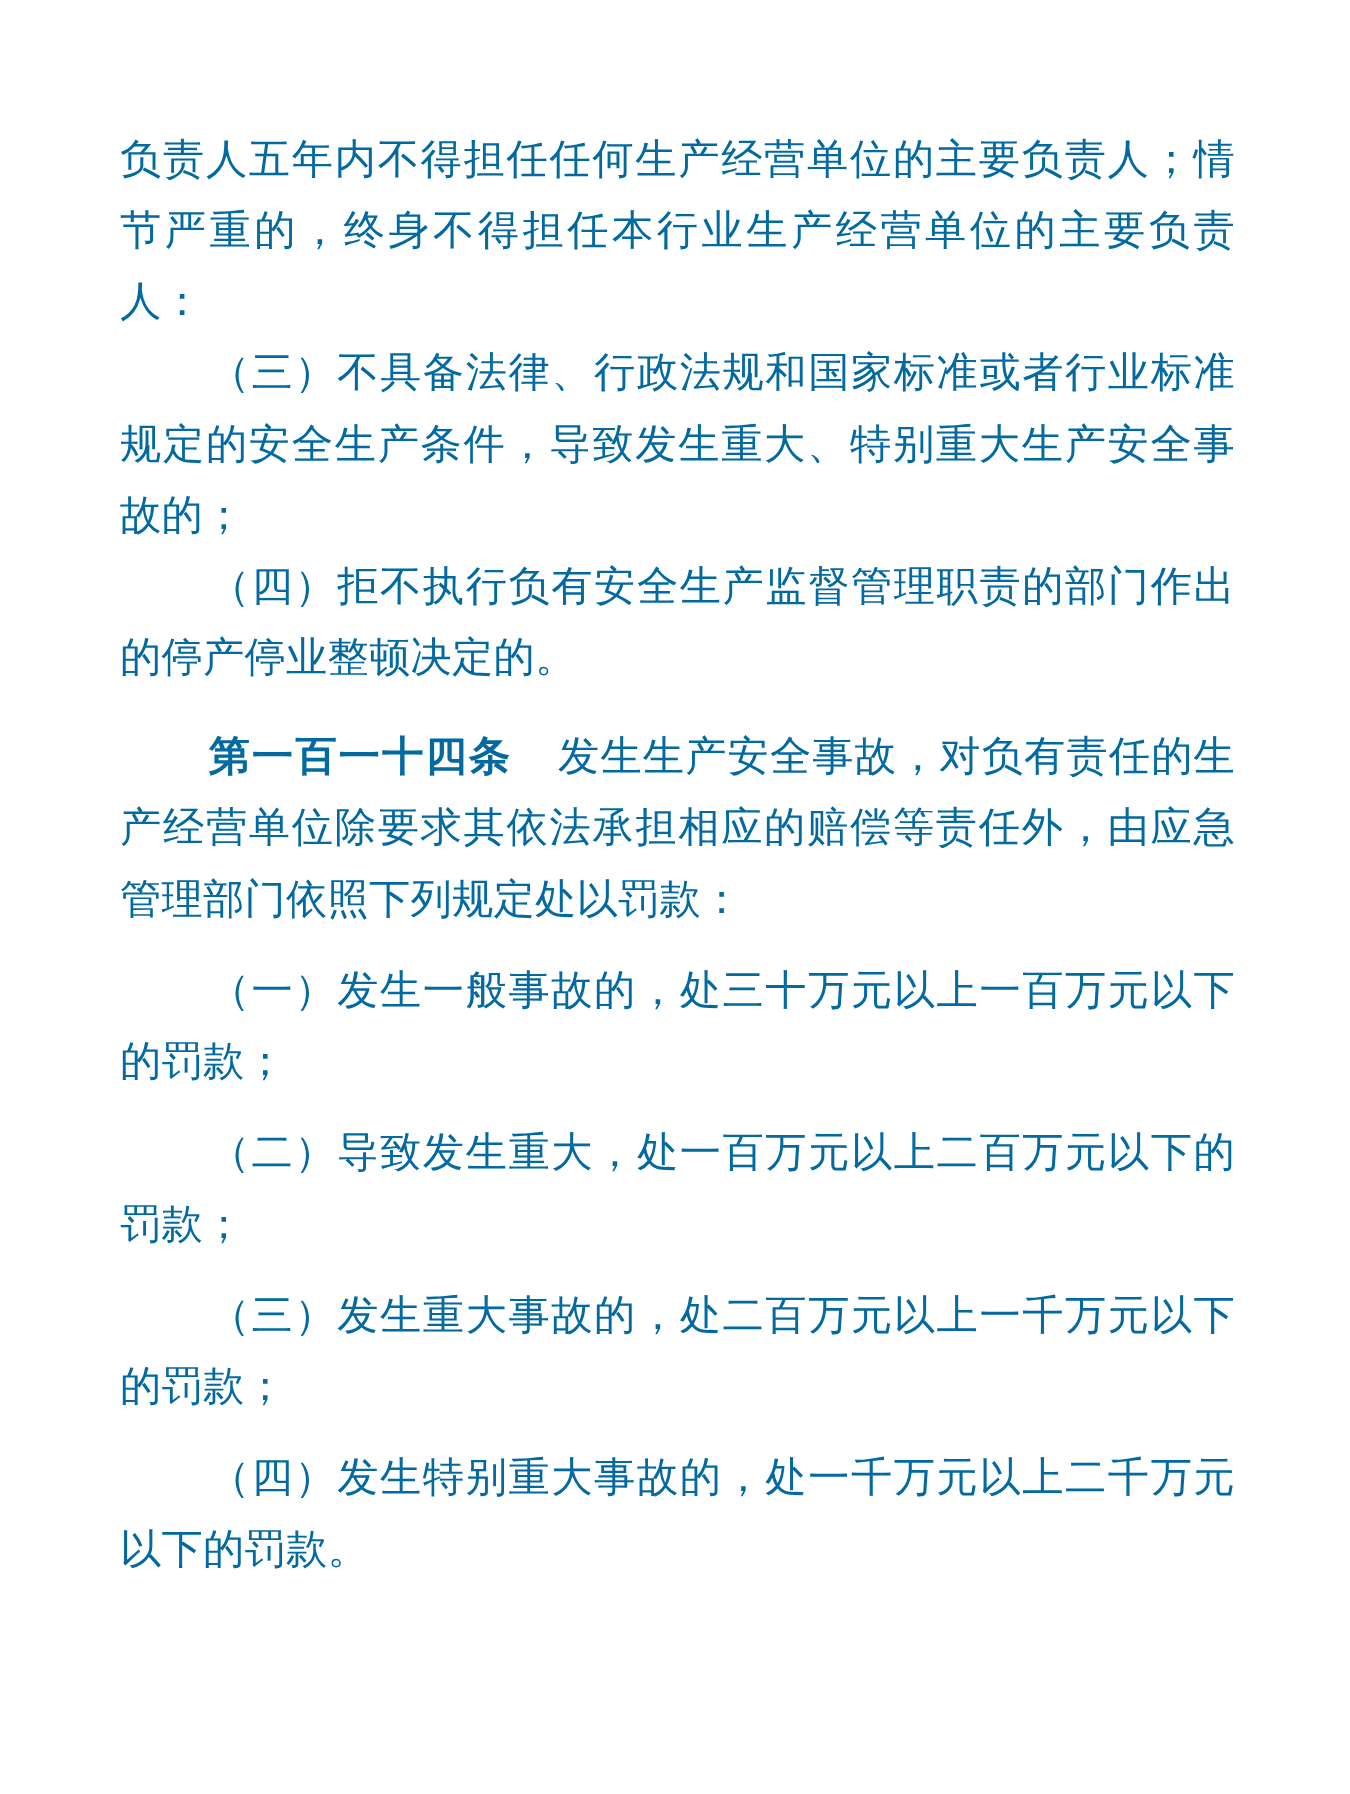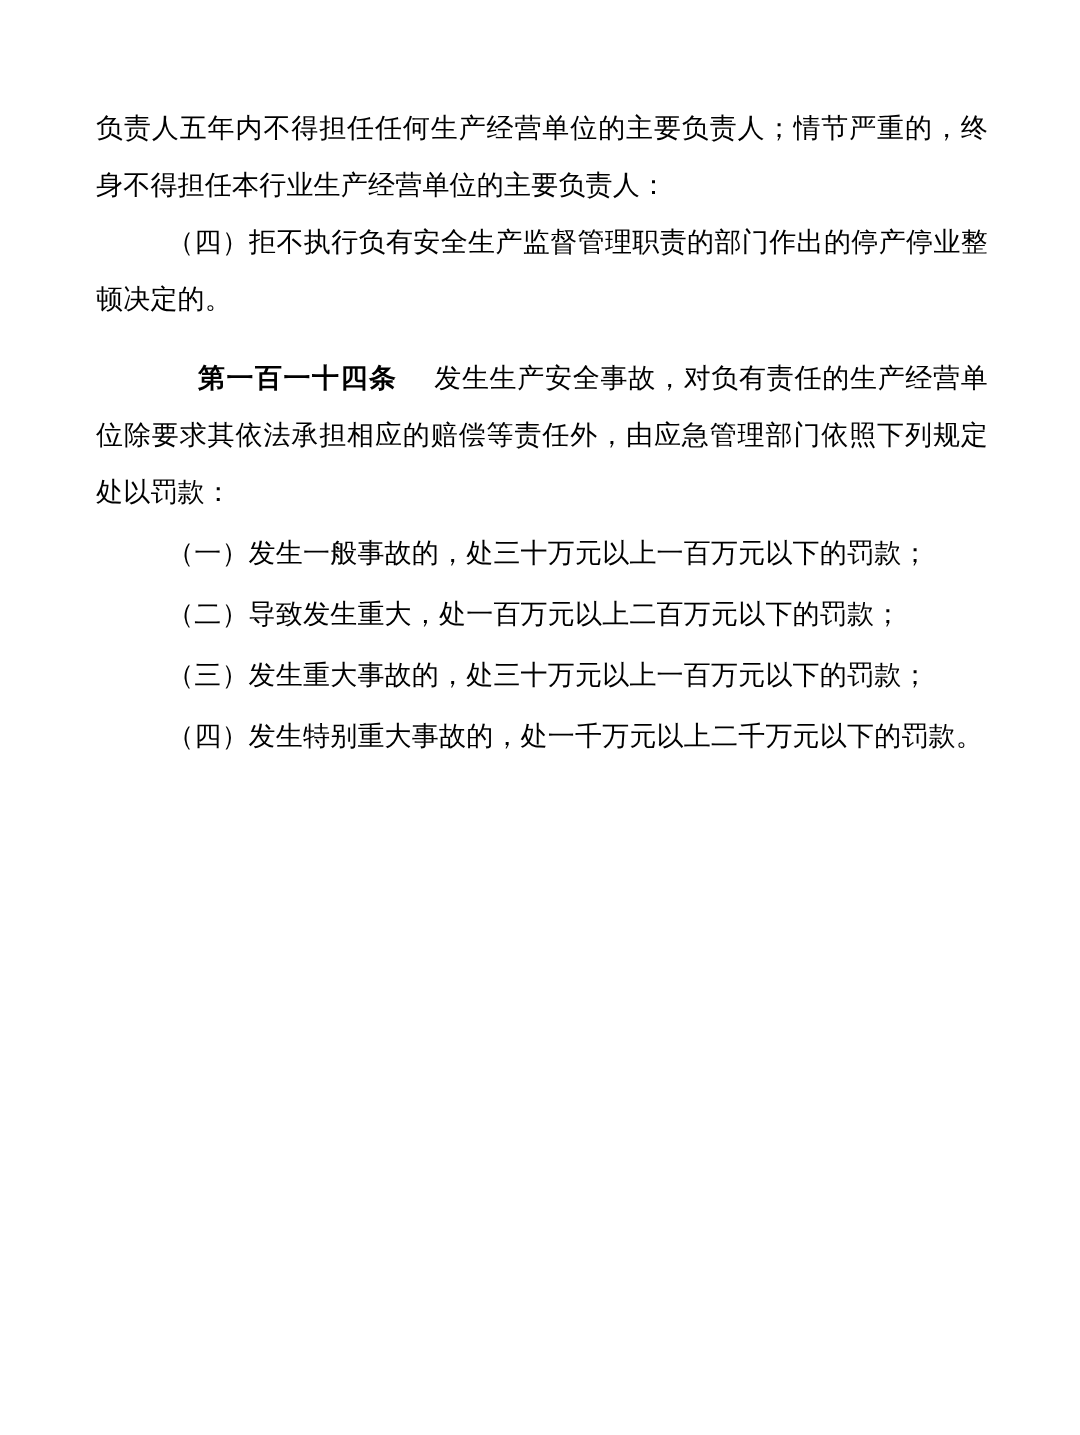--- a/index.html
+++ b/index.html
@@ -17,69 +17,69 @@
     font-family: "Liberation Serif", "DejaVu Serif", serif;
   }
   .content {
     position: absolute;
     left: 96px;
     top: 100px;
     width: 892px;
   }
   p {
     margin: 0;
-    color: #000000;
-    font-size: 27px;
+    color: #0369a1;
+    font-size: 33px;
     line-height: 57px;
     letter-spacing: 0.2px;
     text-align: justify;
     text-justify: inter-ideograph;
     word-break: break-all;
   }
   p.indent {
     text-indent: 71px;
   }
   p.article {
     margin-top: 22px;
     text-indent: 71px;
   }
   .article-number {
-    font-family: Liberation Sans, sans-serif;
+    font-family: Liberation Serif, serif;
     font-weight: bold;
     letter-spacing: 1px;
-    margin-left: 31px;
   }
   .article-sep {
     display: inline-block;
     width: 36px;
   }
   p.item {
-    margin-top: 4px;
+    margin-top: 16px;
     text-indent: 71px;
   }
 </style>
 </head>
 <body>
 
 <div class="page">
   <div class="content">
 
     <p class="body">负责人五年内不得担任任何生产经营单位的主要负责人；情节严重的，终身不得担任本行业生产经营单位的主要负责人：</p>
 
 
 
+    <p class="indent">（三）不具备法律、行政法规和国家标准或者行业标准规定的安全生产条件，导致发生重大、特别重大生产安全事故的；</p>
 
     <p class="indent">（四）拒不执行负有安全生产监督管理职责的部门作出的停产停业整顿决定的。</p>
 
     <p class="article">
       <span class="article-number">第一百一十四条</span><span class="article-sep"></span><span>发生生产安全事故，对负有责任的生产经营单位除要求其依法承担相应的赔偿等责任外，由应急管理部门依照下列规定处以罚款：</span>
     </p>
 
     <p class="item">（一）发生一般事故的，处三十万元以上一百万元以下的罚款；</p>
 
     <p class="item">（二）导致发生重大，处一百万元以上二百万元以下的罚款；</p>
 
-    <p class="item">（三）发生重大事故的，处三十万元以上一百万元以下的罚款；</p>
+    <p class="item">（三）发生重大事故的，处二百万元以上一千万元以下的罚款；</p>
 
     <p class="item">（四）发生特别重大事故的，处一千万元以上二千万元以下的罚款。</p>
 
   </div>
 </div>
 
 </body></html>

